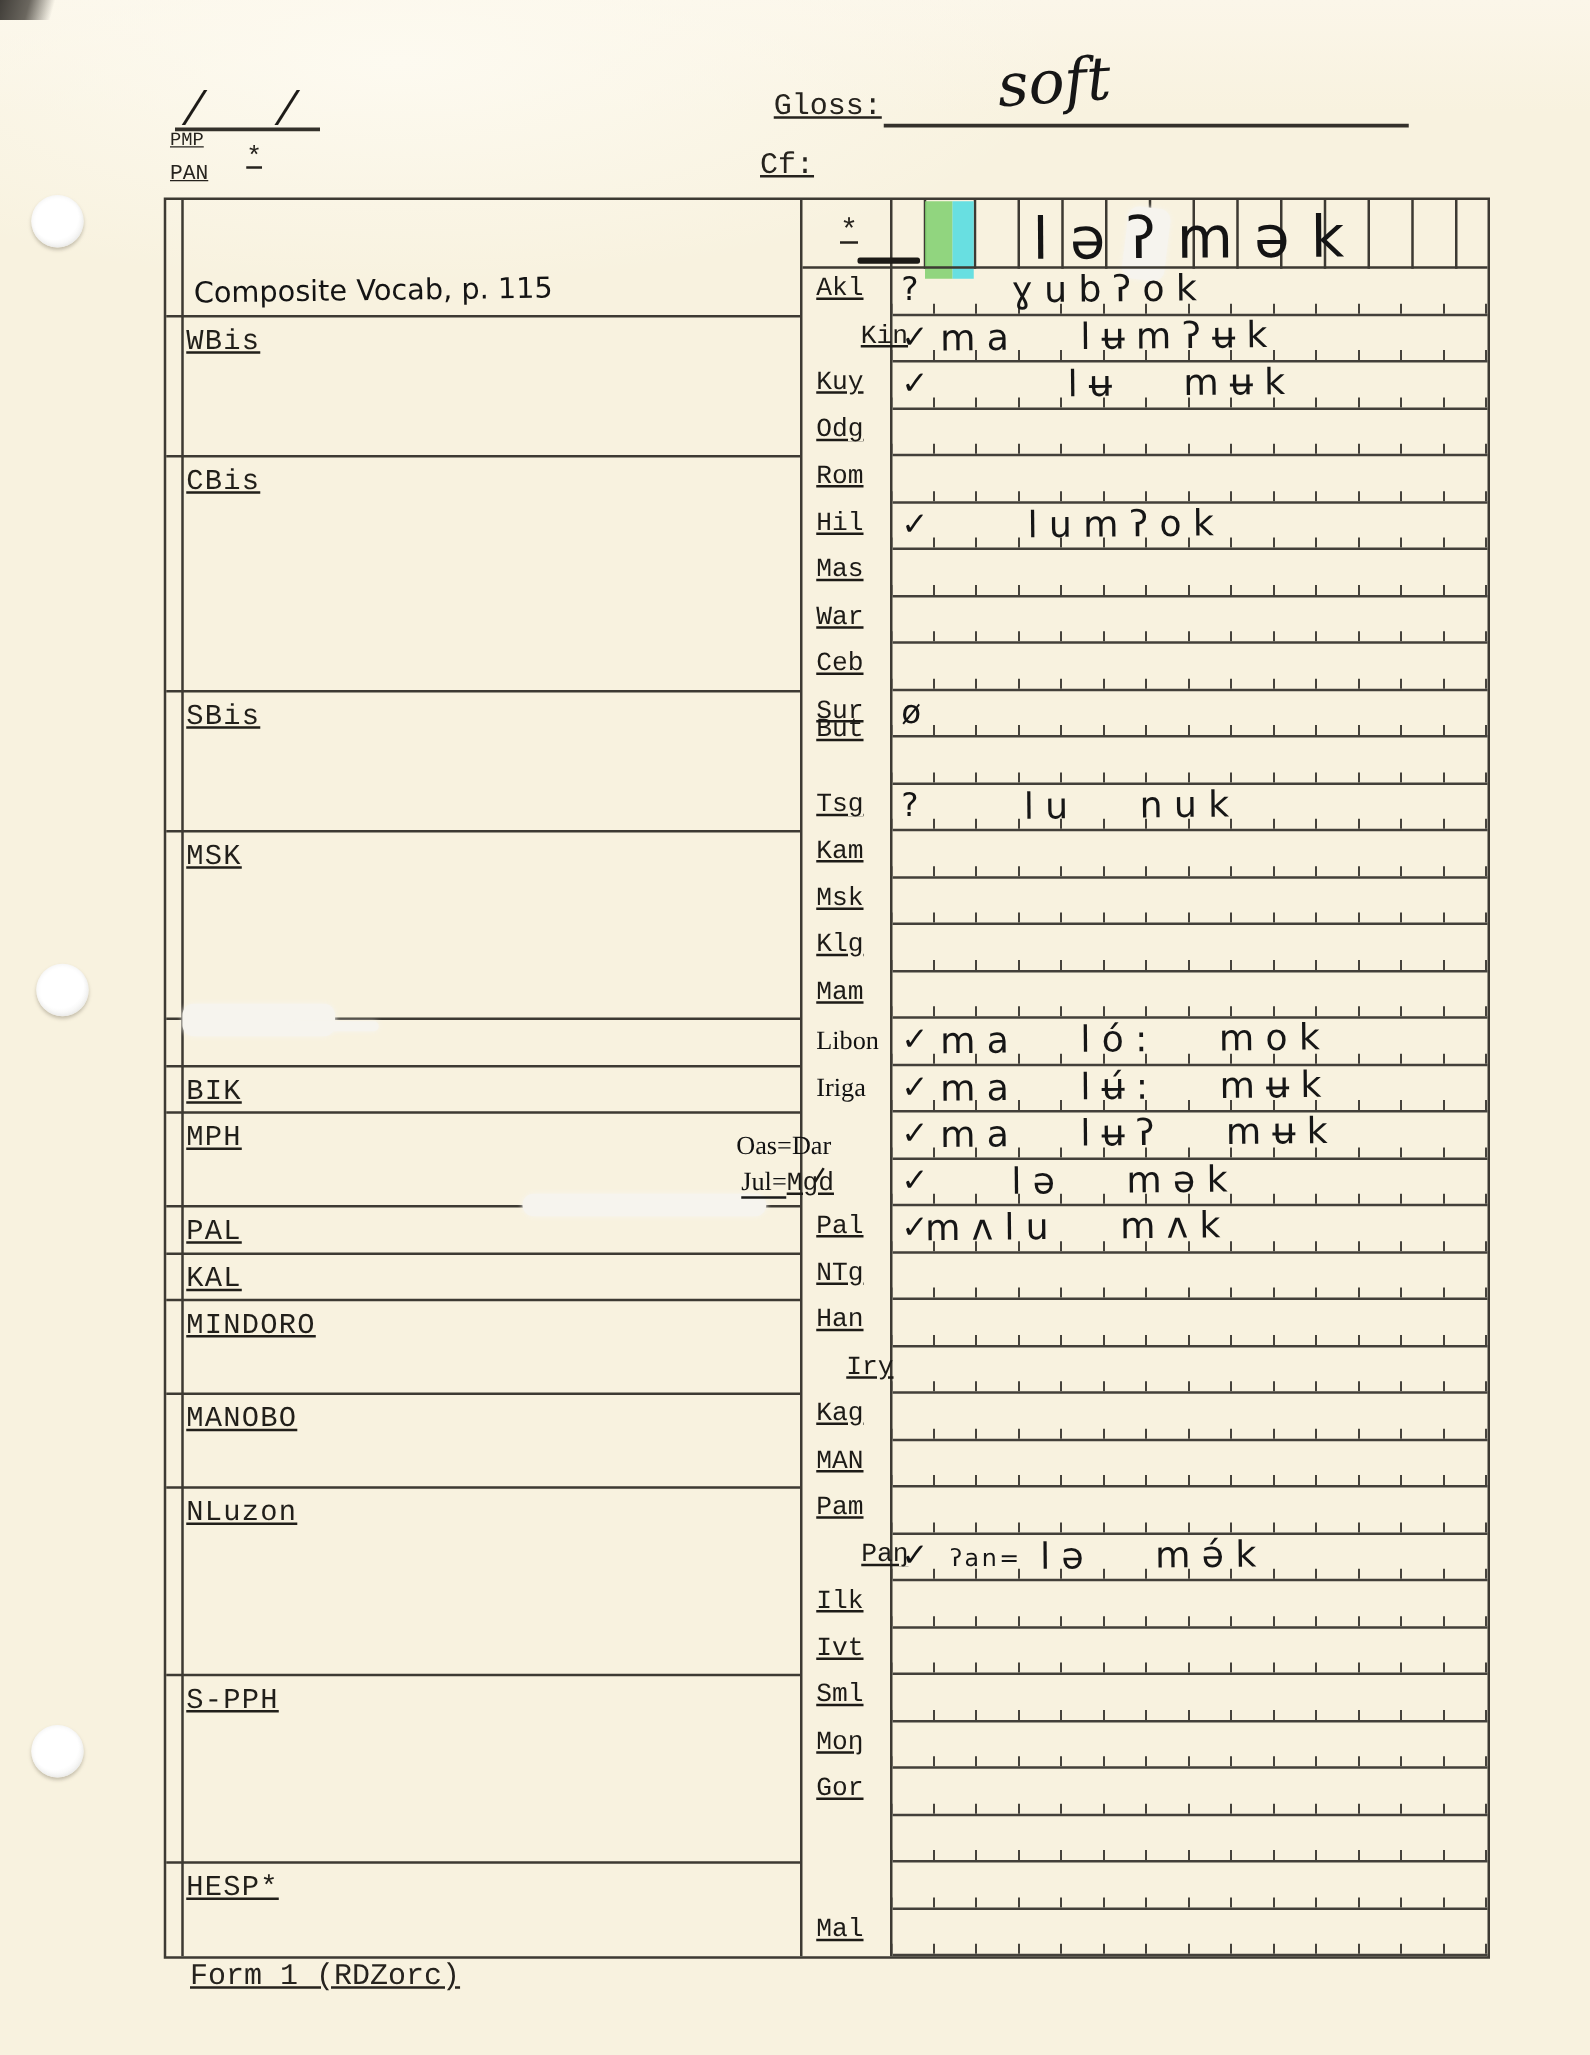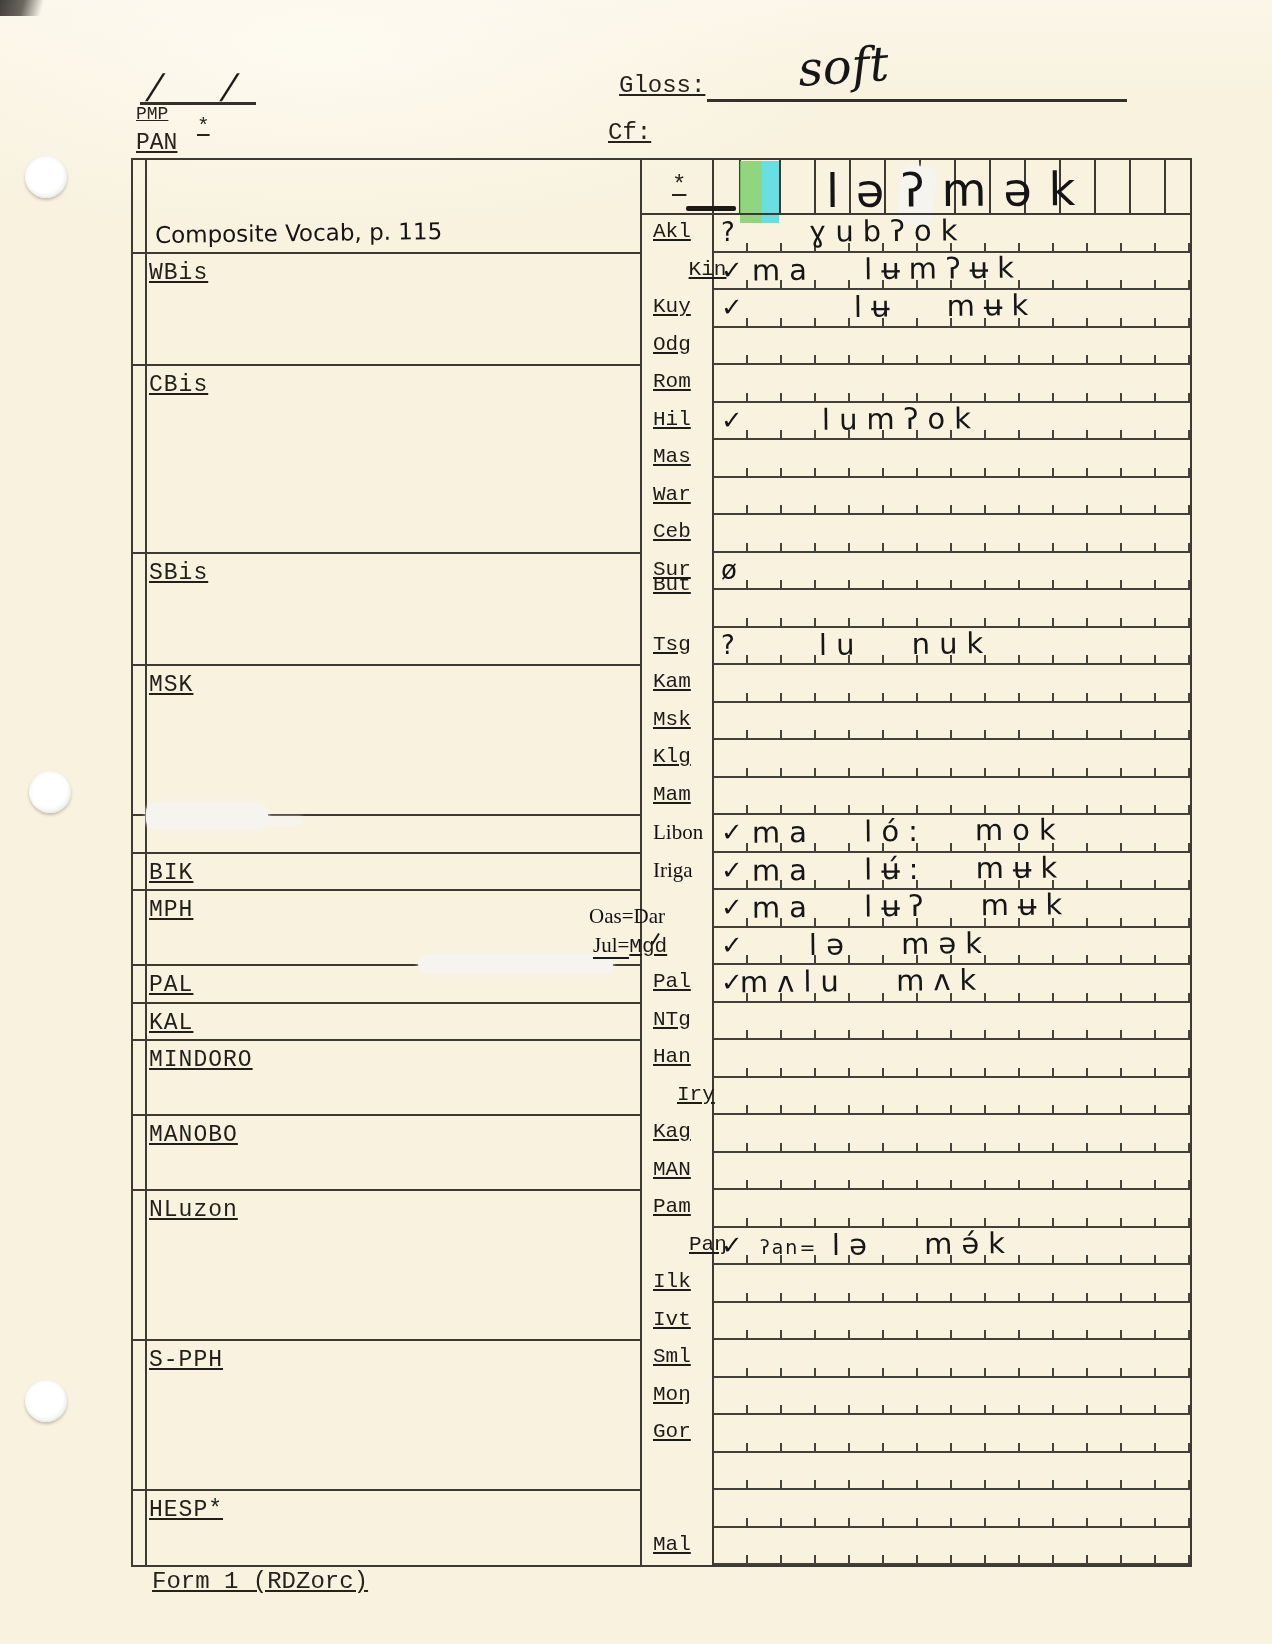--- a/index.html
+++ b/index.html
@@ -61,23 +61,23 @@
 <div class="page">
 
   <div class="corner-sliver"></div>
 
   <div class="hole" style="left:25px;top:156px;"></div>
   <div class="hole" style="left:29px;top:771px;"></div>
   <div class="hole" style="left:25px;top:1380px;"></div>
 
   <div class="slashes" style="left:150px;top:66px;">/ /</div>
   <div class="shortline" style="left:140px;top:102px;width:116px;"></div>
-  <div class="abs typed" style="left:136px;top:104px;font-size:18px;">PMP</div>
+  <div class="abs typed" style="left:136px;top:104px;font-size:15px;">PMP</div>
   <div class="abs typed" style="left:197px;top:115px;font-size:21px;">*</div>
-  <div class="abs typed" style="left:136px;top:130px;font-size:23px;">PAN</div>
+  <div class="abs typed" style="left:136px;top:130px;font-size:17px;">PAN</div>
 
   <div class="abs typed" style="left:619px;top:72px;font-size:24px;">Gloss:</div>
   <div class="glossline" style="left:707px;top:99px;width:420px;"></div>
   <div class="abs cursive" style="left:798px;top:38px;">soft</div>
   <div class="abs typed" style="left:608px;top:119px;font-size:24px;">Cf:</div>
 
   <div class="table" id="table" style="left:131px;top:158px;width:1057px;height:1405px;">
     <div class="vline" style="left:12px;"></div>
     <div class="vline" style="left:507px;"></div>
     <div class="vline" style="left:579px;"></div>

